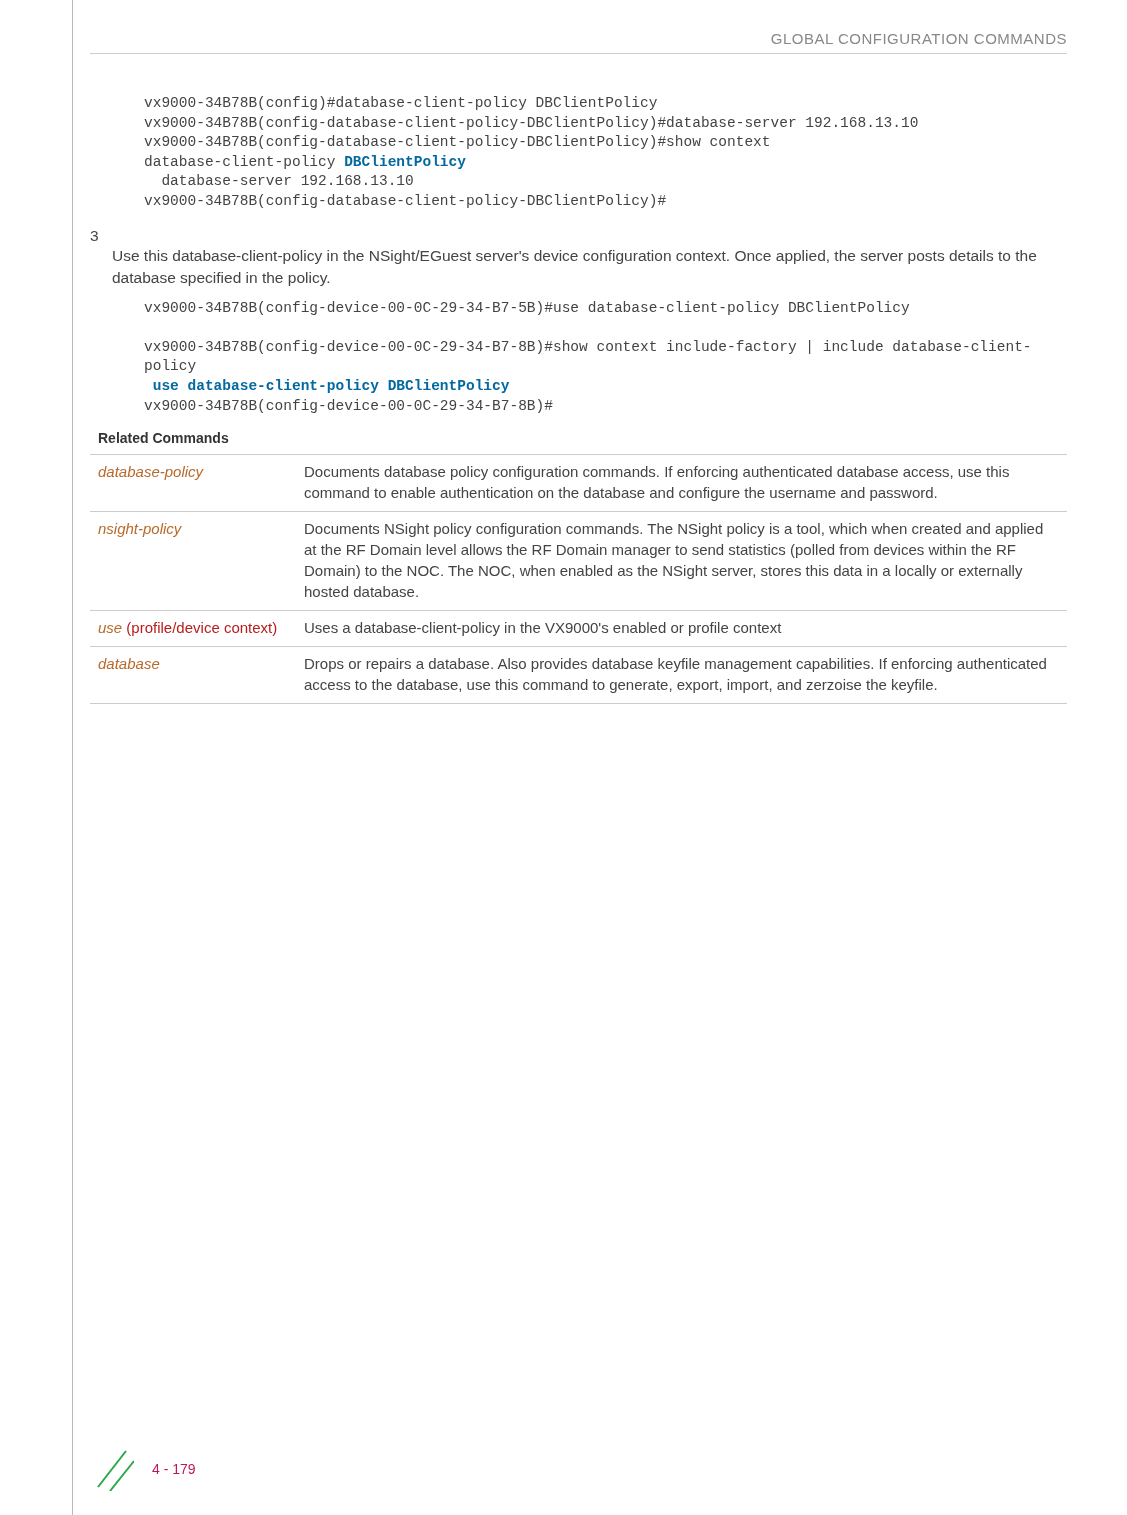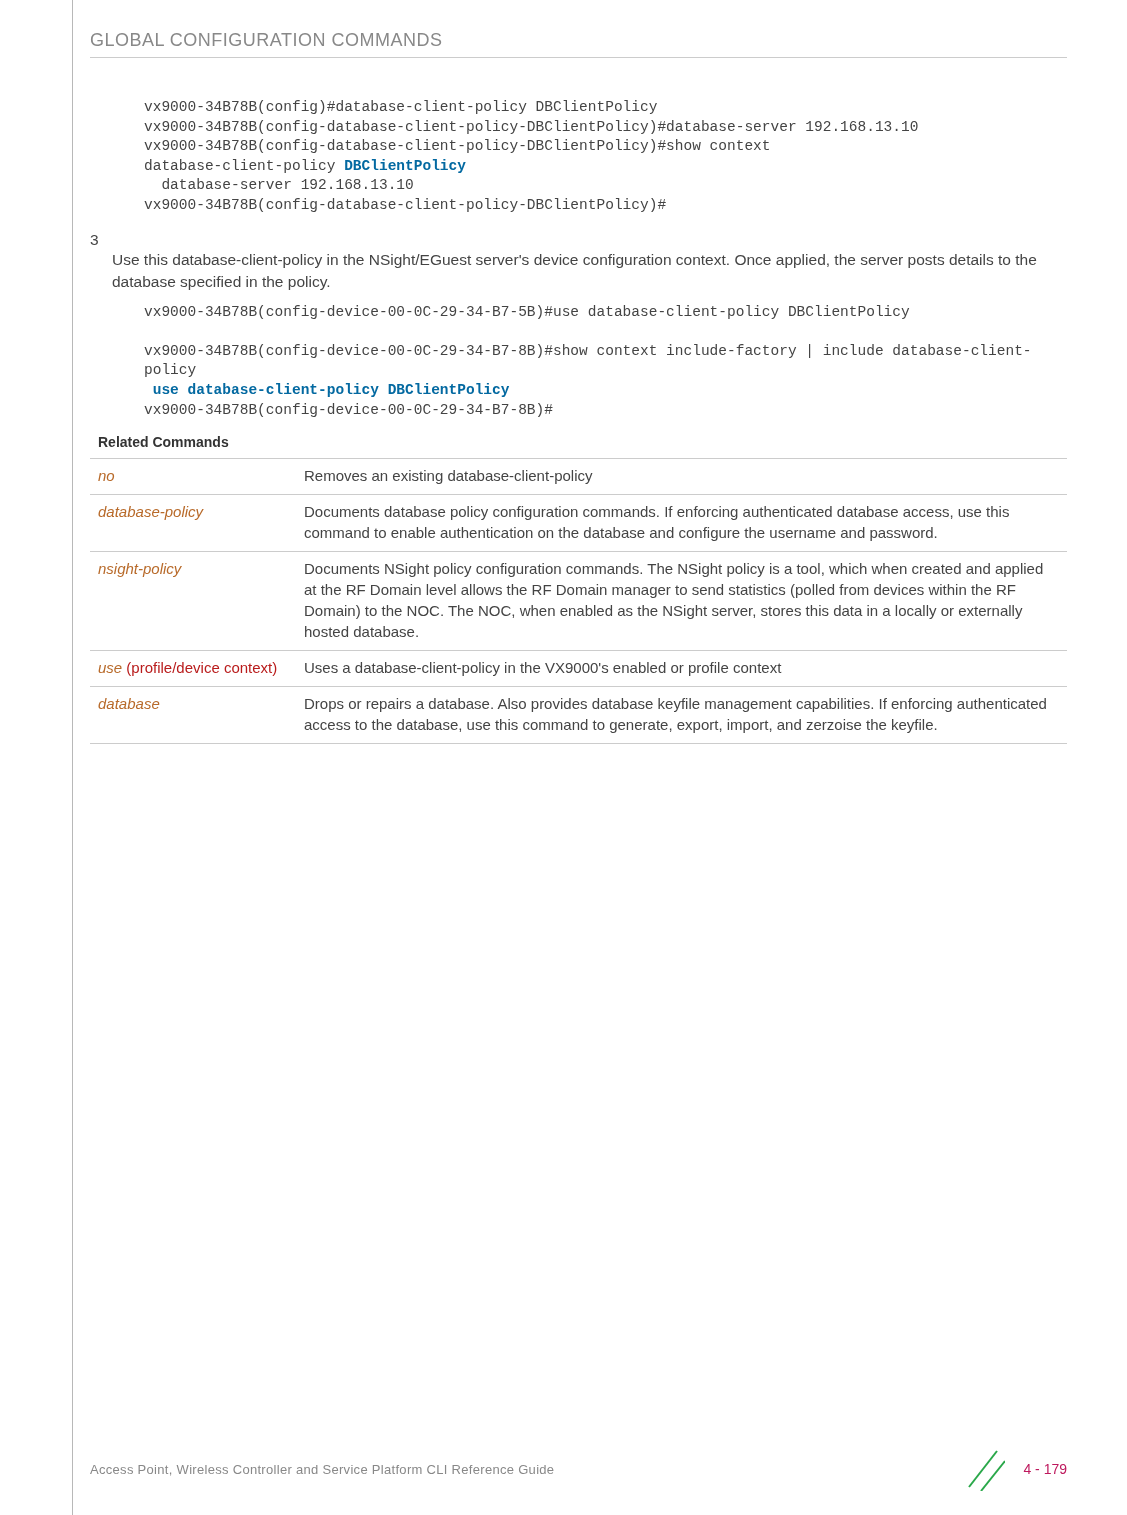--- a/index.html
+++ b/index.html
@@ -20,22 +20,22 @@
   }
   .left-rule {
     position: absolute;
     left: 72px;
     top: 0;
     bottom: 0;
     width: 1px;
     background: #b8b8b8;
   }
   .header {
-    text-align: left;
-    font-size: 18px;
+    text-align: right;
+    font-size: 15px;
     letter-spacing: 0.5px;
     color: #888;
     font-weight: 300;
     margin-bottom: 6px;
   }
   .header-rule {
     border: none;
     border-top: 1px solid #ccc;
     margin: 0 0 40px 0;
   }
@@ -150,45 +150,40 @@
   <div class="code"><span>vx9000-34B78B(config-device-00-0C-29-34-B7-5B)#use database-client-policy DBClientPolicy</span>
 <span></span>
 <span>vx9000-34B78B(config-device-00-0C-29-34-B7-8B)#show context include-factory | include database-client-policy</span>
 <span class="bold"> use database-client-policy DBClientPolicy</span>
 <span>vx9000-34B78B(config-device-00-0C-29-34-B7-8B)#</span></div>
 
   <div class="section-label">Related Commands</div>
 
   <table class="cmds">
     <tbody>
-        <tr>
-      <td><span>no</span></td>
-      <td>Removes an existing database-client-policy</td>
-    </tr>
     <tr>
       <td><span>database-policy</span></td>
       <td>Documents database policy configuration commands. If enforcing authenticated database access, use this command to enable authentication on the database and configure the username and password.</td>
     </tr>
     <tr>
       <td><span>nsight-policy</span></td>
       <td>Documents NSight policy configuration commands. The NSight policy is a tool, which when created and applied at the RF Domain level allows the RF Domain manager to send statistics (polled from devices within the RF Domain) to the NOC. The NOC, when enabled as the NSight server, stores this data in a locally or externally hosted database.</td>
     </tr>
     <tr>
       <td><span>use</span><span class="roman"> (profile/device context)</span></td>
       <td>Uses a database-client-policy in the VX9000's enabled or profile context</td>
     </tr>
     <tr>
       <td><span>database</span></td>
       <td>Drops or repairs a database. Also provides database keyfile management capabilities. If enforcing authenticated access to the database, use this command to generate, export, import, and zerzoise the keyfile.</td>
     </tr>
   </tbody>
     </table>
 
   <div class="footer">
-    <div class="title">Access Point, Wireless Controller and Service Platform CLI Reference Guide</div>
     <div class="right">
       <span class="slash">
         <svg width="44" height="44" viewBox="0 0 44 44">
           <line x1="8" y1="40" x2="36" y2="4" stroke="#2aa84a" stroke-width="2"></line>
           <line x1="20" y1="44" x2="44" y2="14" stroke="#2aa84a" stroke-width="2"></line>
         </svg>
       </span>
       <span class="pageno">4 - 179</span>
     </div>
   </div>

